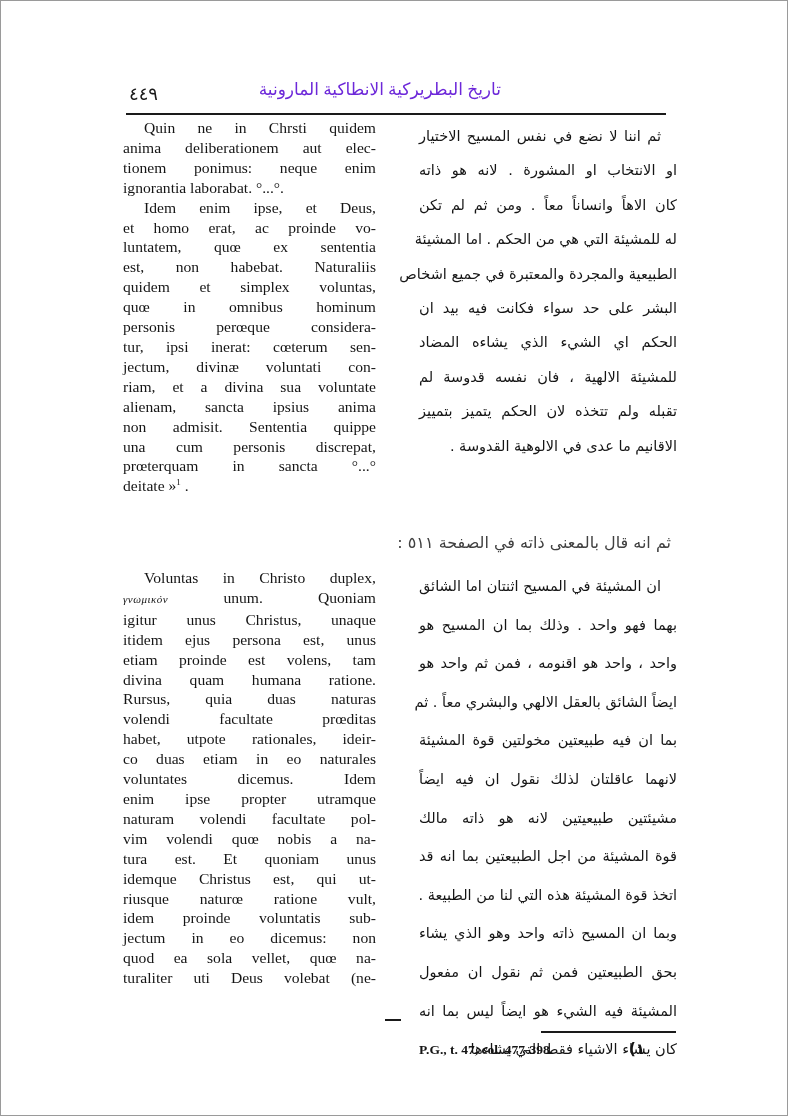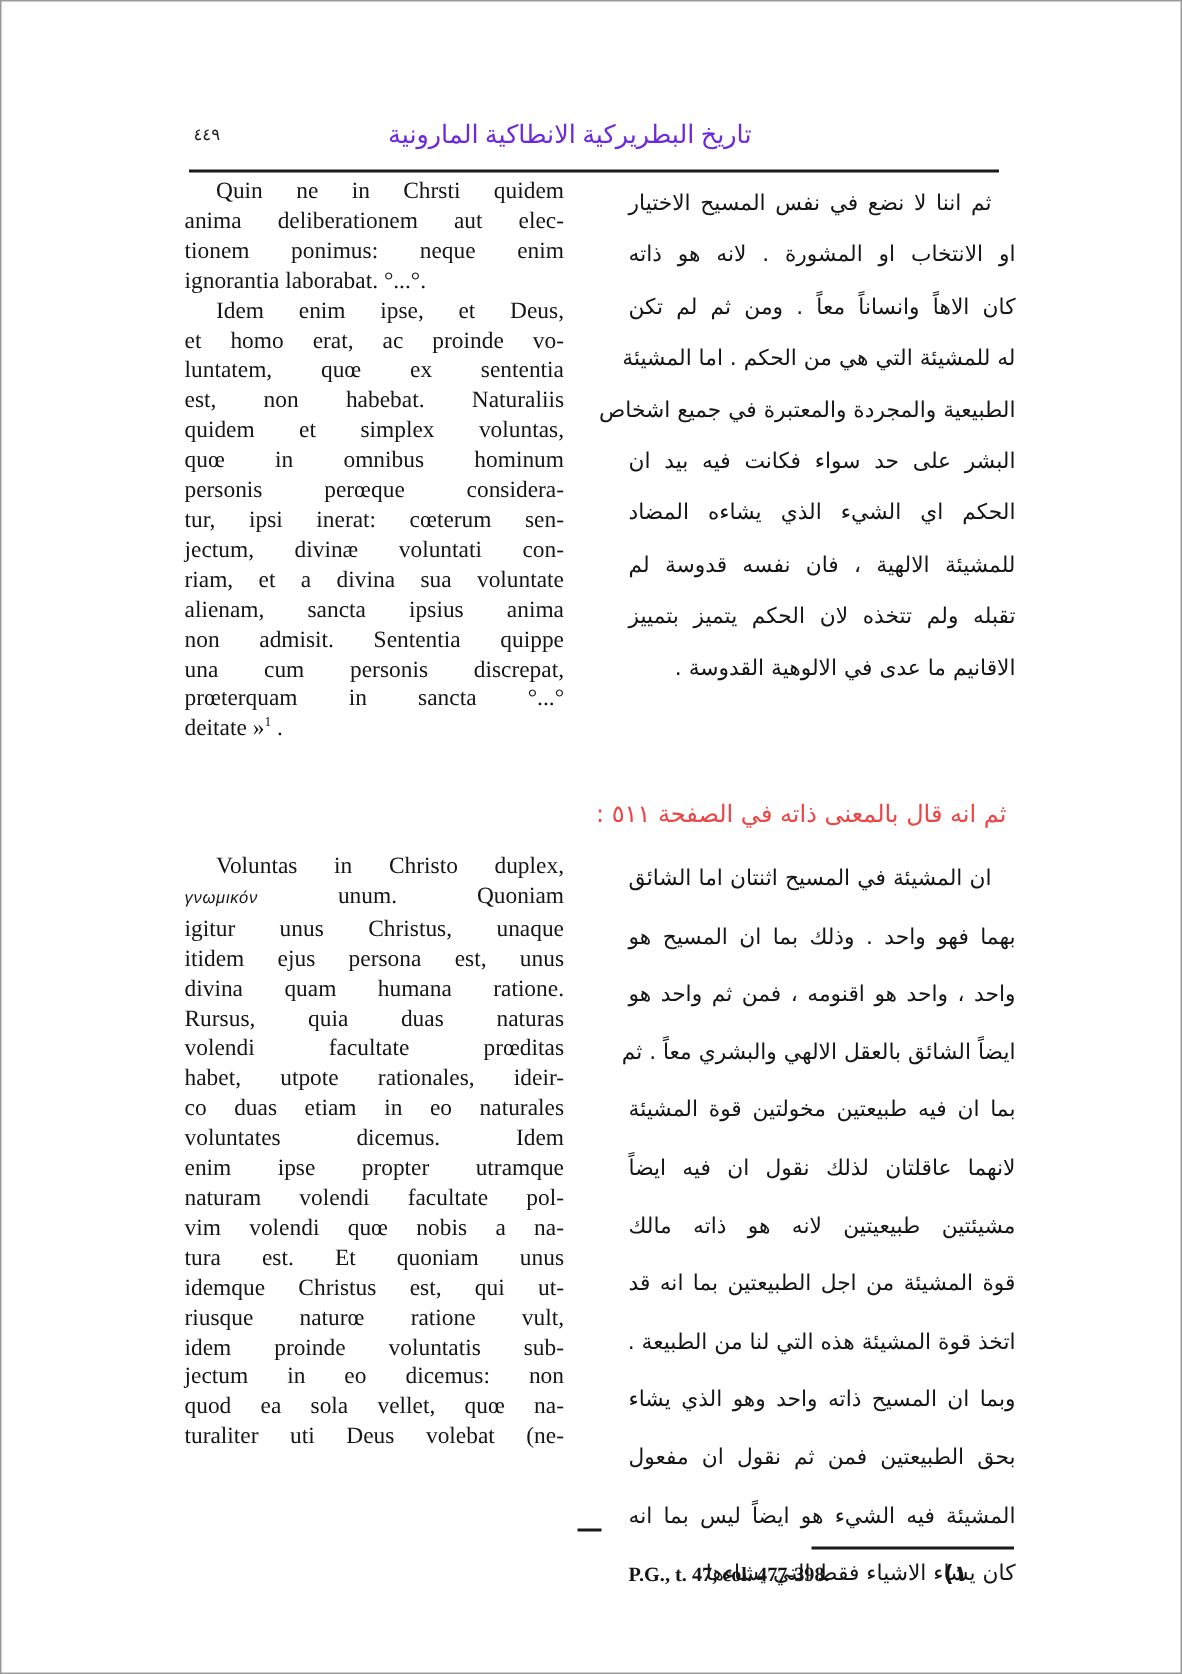--- a/index.html
+++ b/index.html
@@ -28,21 +28,21 @@
       left: 125px;
       top: 78px;
       width: 540px;
       height: 30px;
     }
     .page-number {
       position: absolute;
       left: 3px;
       top: 4px;
       font-family: "DejaVu Sans", sans-serif;
-      font-size: 11px;
+      font-size: 18px;
       letter-spacing: 1px;
       color: #1a1a1a;
     }
     .header-title {
       position: absolute;
       right: 165px;
       top: 0px;
       direction: rtl;
       font-family: Liberation Serif, serif;
       font-size: 17px;
@@ -75,21 +75,21 @@
       text-align-last: justify;
       white-space: nowrap;
     }
     .latin-col .line.last {
       text-align-last: left;
     }
     .latin-col .line.indent {
       padding-left: 21px;
     }
     .latin-col .greek {
-      font-family: Liberation Sans, sans-serif;
+      font-family: Liberation Serif, serif;
       font-style: italic;
       font-size: 11px;
       letter-spacing: 0.5px;
     }
     .arabic-col {
       position: absolute;
       left: 418px;
       width: 258px;
       direction: rtl;
       font-family: "DejaVu Sans", sans-serif;
@@ -116,21 +116,21 @@
     .section-heading {
       position: absolute;
       left: 300px;
       width: 370px;
       top: 532px;
       direction: rtl;
       text-align: right;
       font-family: "DejaVu Sans", sans-serif;
       font-size: 16px;
       white-space: nowrap;
-      color: #ef4444;
+      color: #404040;
     }
 
     #latin-bottom { top: 567px; }
     #arabic-bottom { top: 566px; }
     #arabic-bottom .aline { height: 38.6px; line-height: 38.6px; }
 
     .continuation-dash {
       position: absolute;
       left: 384px;
       top: 1018px;
@@ -213,20 +213,21 @@
     <span class="aline last">الاقانيم ما عدى في الالوهية القدوسة .</span>
   </div>
 
   <div class="section-heading">ثم انه قال بالمعنى ذاته في الصفحة ٥١١ :</div>
 
   <div class="latin-col" id="latin-bottom">
     <span class="line indent">Voluntas in Christo duplex,</span>
     <span class="line"><span class="greek">γνωμικόν</span> <span>unum. Quoniam</span></span>
     <span class="line">igitur unus Christus, unaque</span>
     <span class="line">itidem ejus persona est, unus</span>
+    <span class="line">etiam proinde est volens, tam</span>
     <span class="line">divina quam humana ratione.</span>
     <span class="line">Rursus, quia duas naturas</span>
     <span class="line">volendi facultate prœditas</span>
     <span class="line">habet, utpote rationales, ideir-</span>
     <span class="line">co duas etiam in eo naturales</span>
     <span class="line">voluntates dicemus. Idem</span>
     <span class="line">enim ipse propter utramque</span>
     <span class="line">naturam volendi facultate pol-</span>
     <span class="line">vim volendi quœ nobis a na-</span>
     <span class="line">tura est. Et quoniam unus</span>

